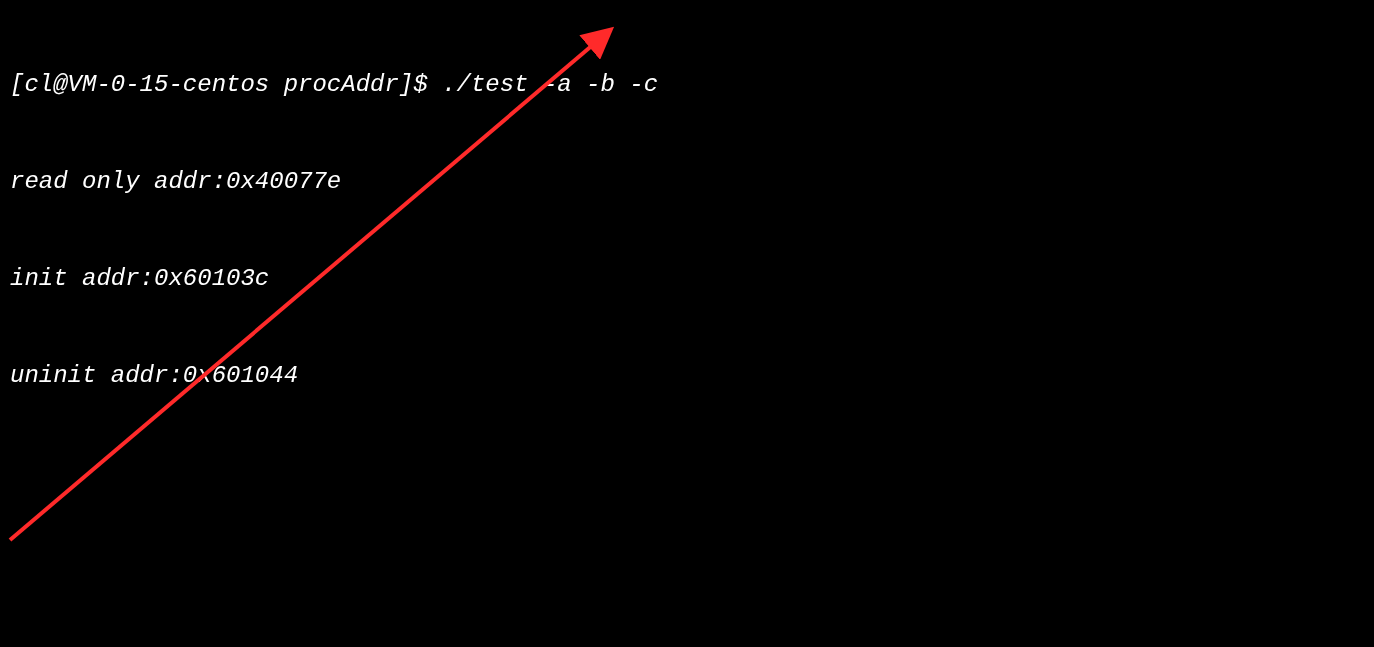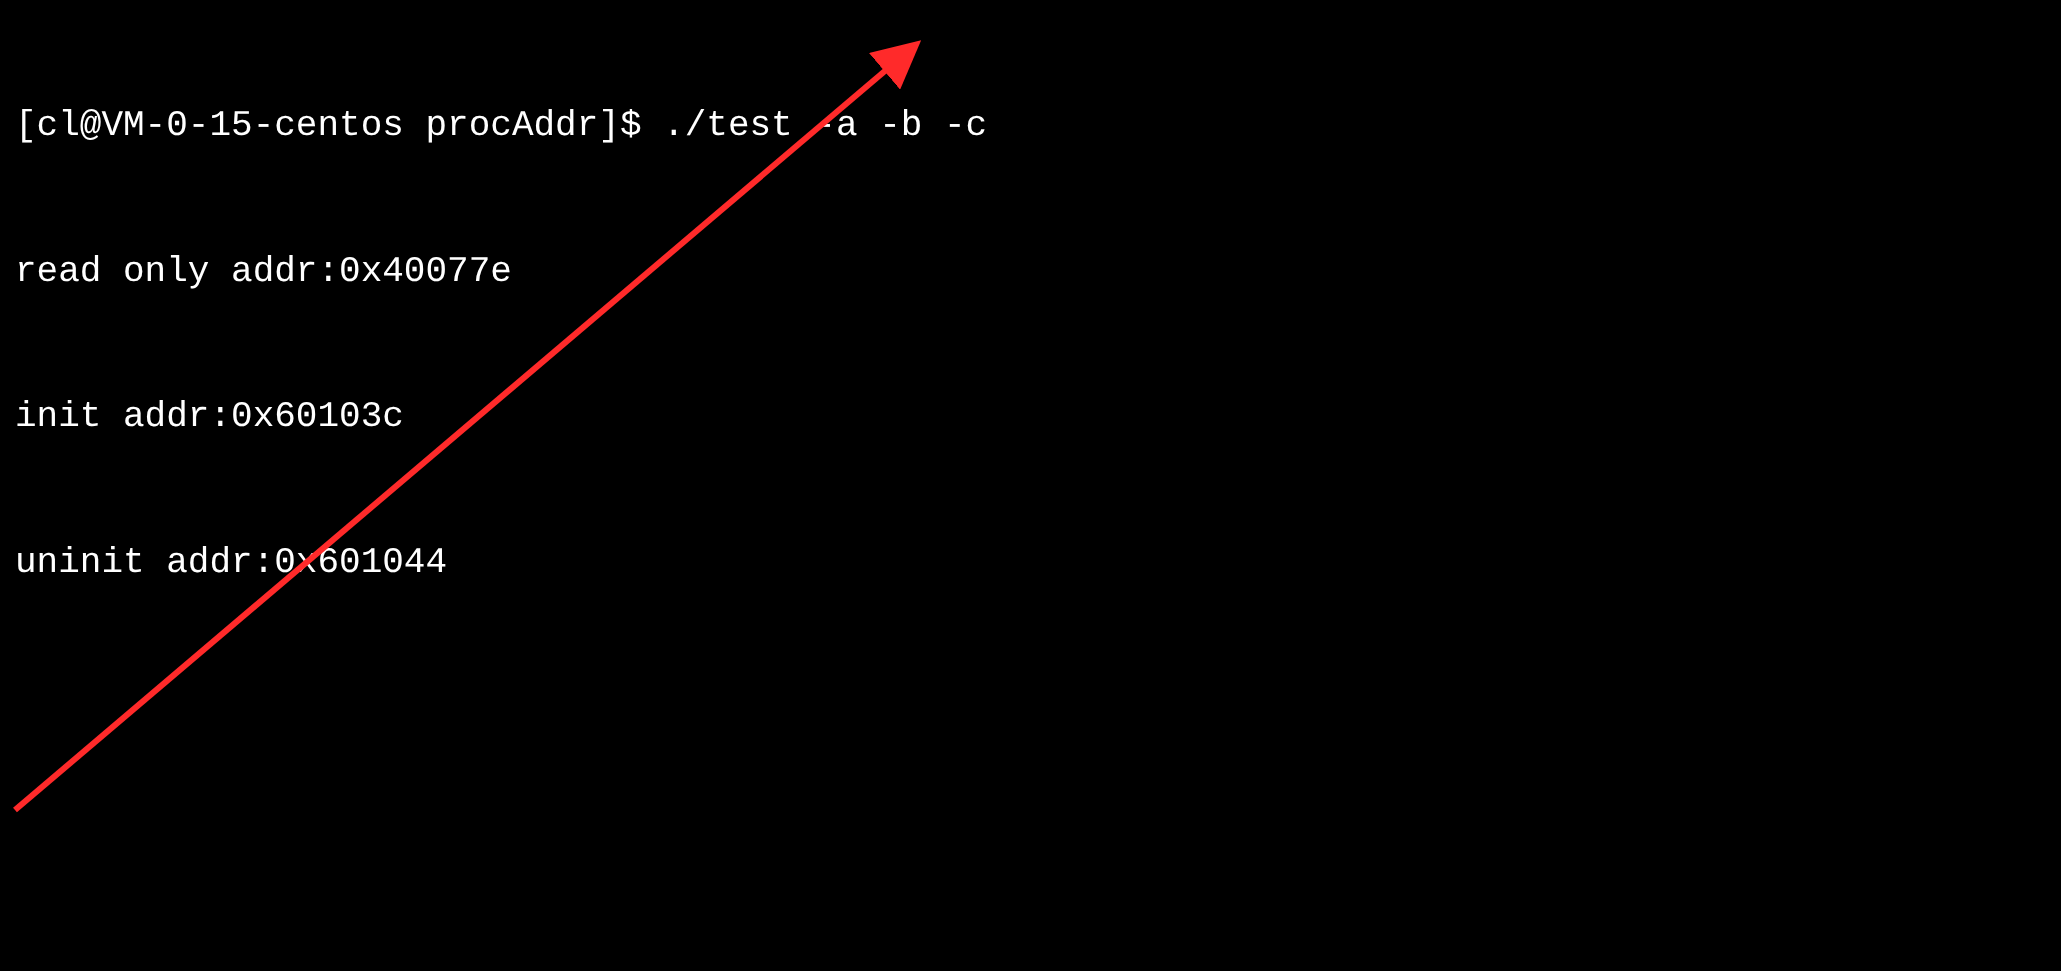--- a/index.html
+++ b/index.html
@@ -19,20 +19,21 @@
       overflow: hidden;
       position: relative;
     }
     .terminal {
       white-space: pre;
       position: relative;
       z-index: 1;
     }
     .line {
       display: block;
+      font-style: italic;
     }
     .arrow-overlay {
       position: absolute;
       top: 0;
       left: 0;
       width: 1374px;
       height: 647px;
       z-index: 2;
       pointer-events: none;
     }

